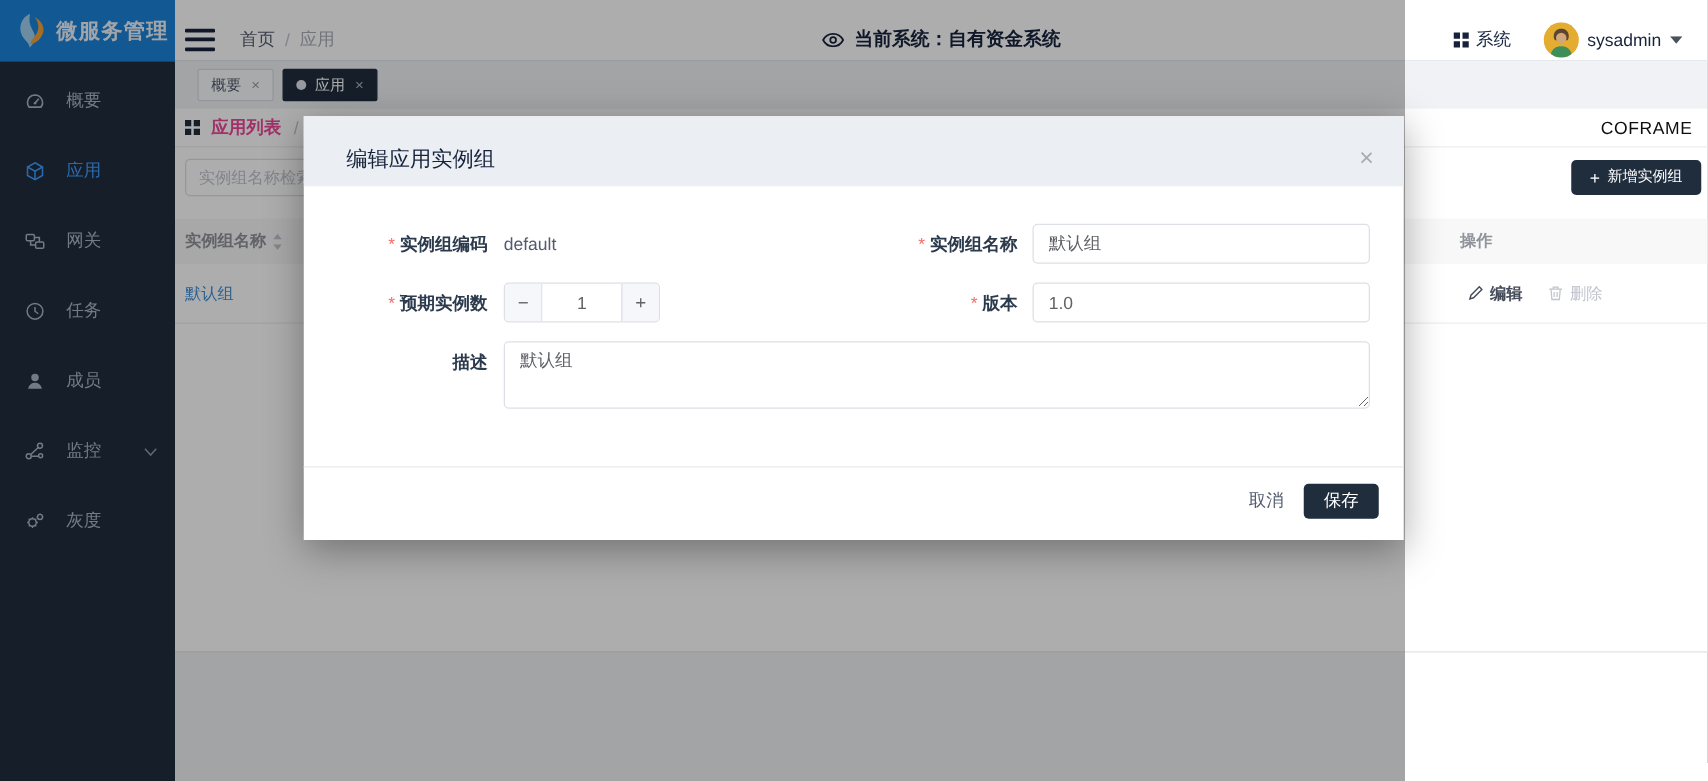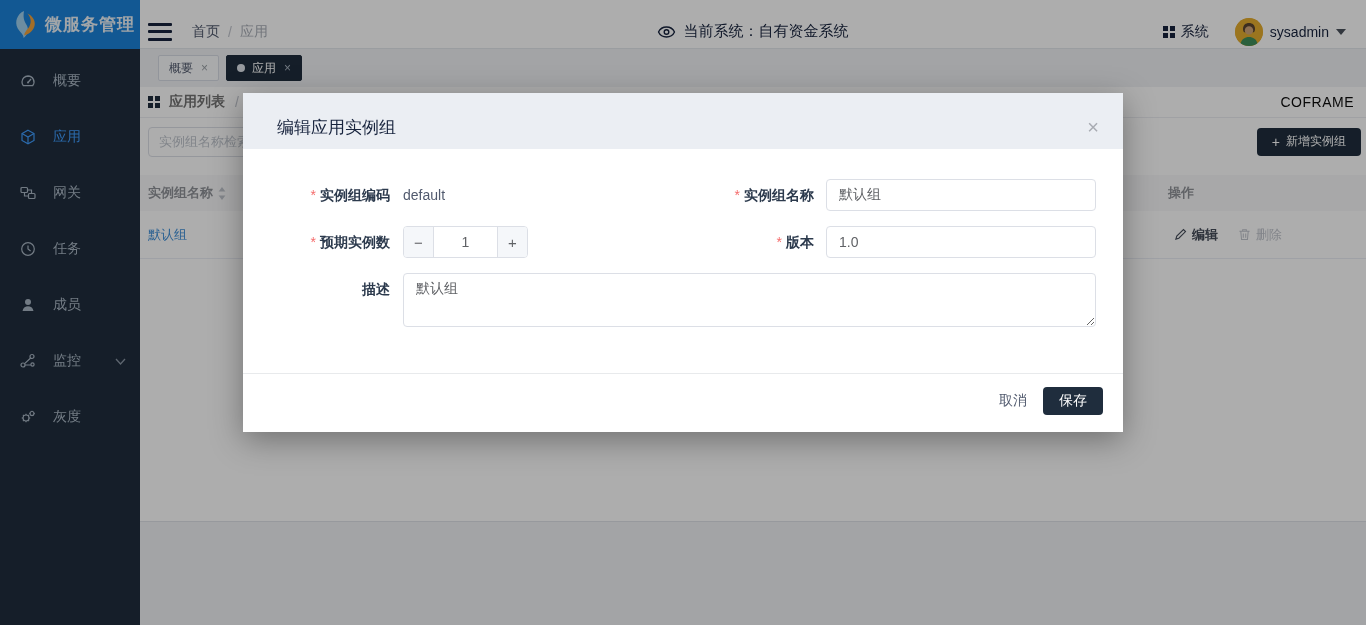--- a/index.html
+++ b/index.html
@@ -1,32 +1,32 @@
 <!DOCTYPE html>
 <html><head>
 <meta charset="utf-8">
 <style>
   * { margin:0; padding:0; box-sizing:border-box; }
   html,body { width:1366px; height:625px; overflow:hidden;
     font-family:"Liberation Sans","DejaVu Sans",sans-serif; }
-  .app { position:relative; width:1366px; height:625px; background:#f0f2f5; }
+  .app { position:relative; width:1124px; height:625px; background:#f0f2f5; }
 
   
   .logo { position:absolute; left:0; top:0; width:140px; height:49px; background:#1b82d9;
     display:flex; align-items:center; padding-left:9px; z-index:2; }
   .logo-title { color:#eef3f8; font-size:17px; font-weight:700; letter-spacing:1px; margin-left:6px; }
   .topbar { position:absolute; left:140px; top:0; width:1226px; height:49px; background:#fff;
     border-bottom:1px solid #e4e7ec; display:flex; align-items:center; padding:15px 20px 0 8px; z-index:2; }
   .hamburger { width:24px; height:18px; display:flex; flex-direction:column; justify-content:space-between; cursor:pointer; }
   .hamburger i { display:block; height:3px; background:#17233d; border-radius:1px; }
   .breadcrumb { margin-left:20px; font-size:14px; color:#515a6e; display:flex; align-items:center; }
   .breadcrumb .sep { color:#c0c4cc; margin:0 8px; }
   .breadcrumb .current { color:#a8adb6; }
   .current-system { position:absolute; left:50%; transform:translateX(-50%); display:flex;
-    align-items:center; gap:8px; font-size:15px; font-weight:400; color:#17233d; }
+    align-items:center; gap:8px; font-size:15px; font-weight:700; color:#17233d; }
   .topbar-right { margin-left:auto; display:flex; align-items:center; }
   .system-entry { display:flex; align-items:center; gap:6px; font-size:14px; color:#17233d; margin-right:26px; cursor:pointer; }
   .grid-icon { display:grid; grid-template-columns:5px 5px; grid-template-rows:5px 5px; gap:2px; }
   .grid-icon b { background:currentColor; display:block; }
   .user-entry { display:flex; align-items:center; gap:7px; cursor:pointer; }
   .avatar { width:28px; height:28px; border-radius:50%; overflow:hidden; background:#e5ad2f; position:relative; }
   .username { font-size:14px; color:#17233d; }
 
   
   .sidebar { position:absolute; left:0; top:49px; width:140px; height:576px; background:#1f2d3d; z-index:2; padding-top:4px; }
@@ -42,21 +42,21 @@
   .tab { display:inline-flex; align-items:center; height:26px; padding:0 10px; margin-right:7px;
     background:#fafbfc; border:1px solid #d8dce5; border-radius:2px; font-size:12px; color:#515a6e; cursor:pointer; }
   .tab .dot { width:8px; height:8px; border-radius:50%; background:#dfe4ea; margin-right:7px; }
   .tab .tab-x { margin-left:8px; color:#9aa0a6; font-size:12px; }
   .tab.active { background:#1f2d3d; border-color:#1f2d3d; color:#fff; }
   .tab.active .tab-x { color:#aab4c0; }
 
   .content-card { position:absolute; left:140px; top:87px; width:1226px; height:435px; background:#fff;
     border-bottom:1px solid #dfe2e8; z-index:1; }
   .page-header { height:31px; display:flex; align-items:center; padding:0 12px 0 8px; border-bottom:1px solid #eceef2; }
-  .page-title { font-size:14px; font-weight:700; color:#737373; margin-left:9px; }
+  .page-title { font-size:14px; font-weight:700; color:#ec4899; margin-left:9px; }
   .page-sep { color:#c0c4cc; margin-left:10px; font-size:14px; }
   .brand { margin-left:auto; font-size:14px; color:#0d0d0d; letter-spacing:.5px; }
   .toolbar { height:47px; display:flex; align-items:center; padding:0 5px 0 8px; }
   .search-input { width:200px; height:30px; border:1px solid #dcdfe6; border-radius:4px;
     padding:0 10px; font-size:13px; color:#606266; outline:none; background:#fff; }
   .search-input::placeholder { color:#bfc4cc; }
   .add-btn { margin-left:auto; height:28px; background:#1f2d3d; color:#fff; border:none; border-radius:4px;
     font-size:12px; padding:0 15px; display:inline-flex; align-items:center; gap:6px; cursor:pointer; }
   .add-btn .plus { font-size:14px; }
   .table-head { margin-top:10px; height:36px; background:#f8f8f9; display:flex; align-items:center;

